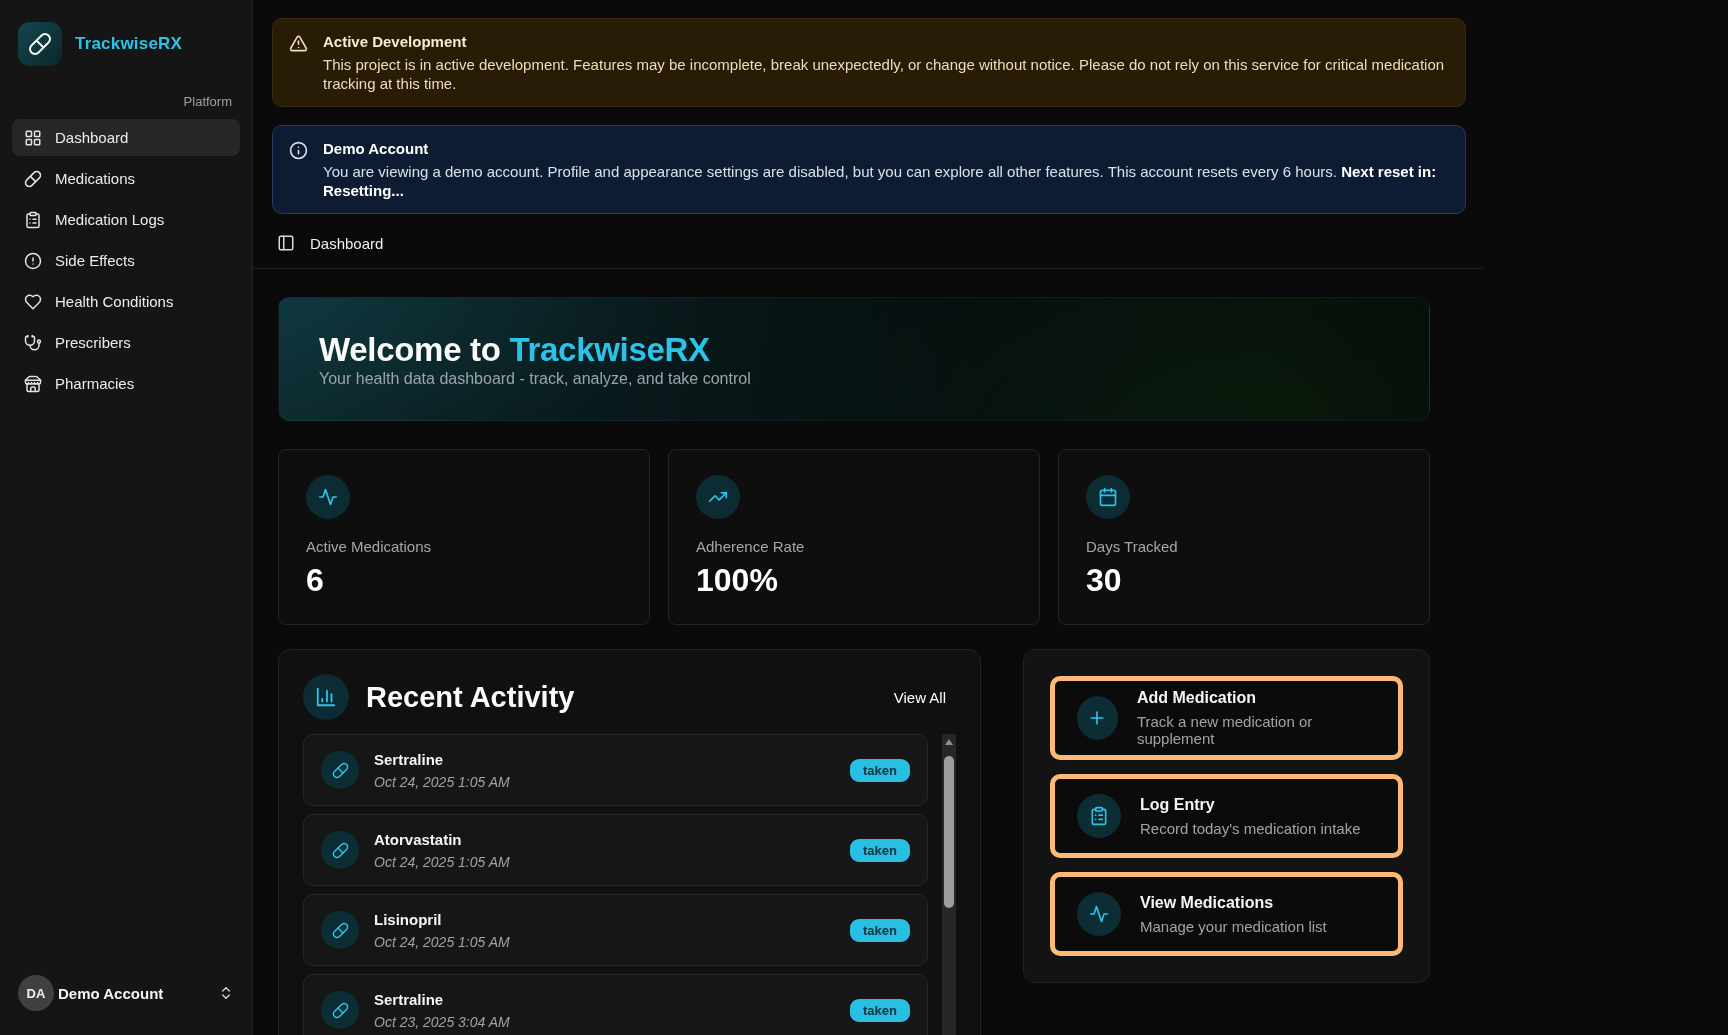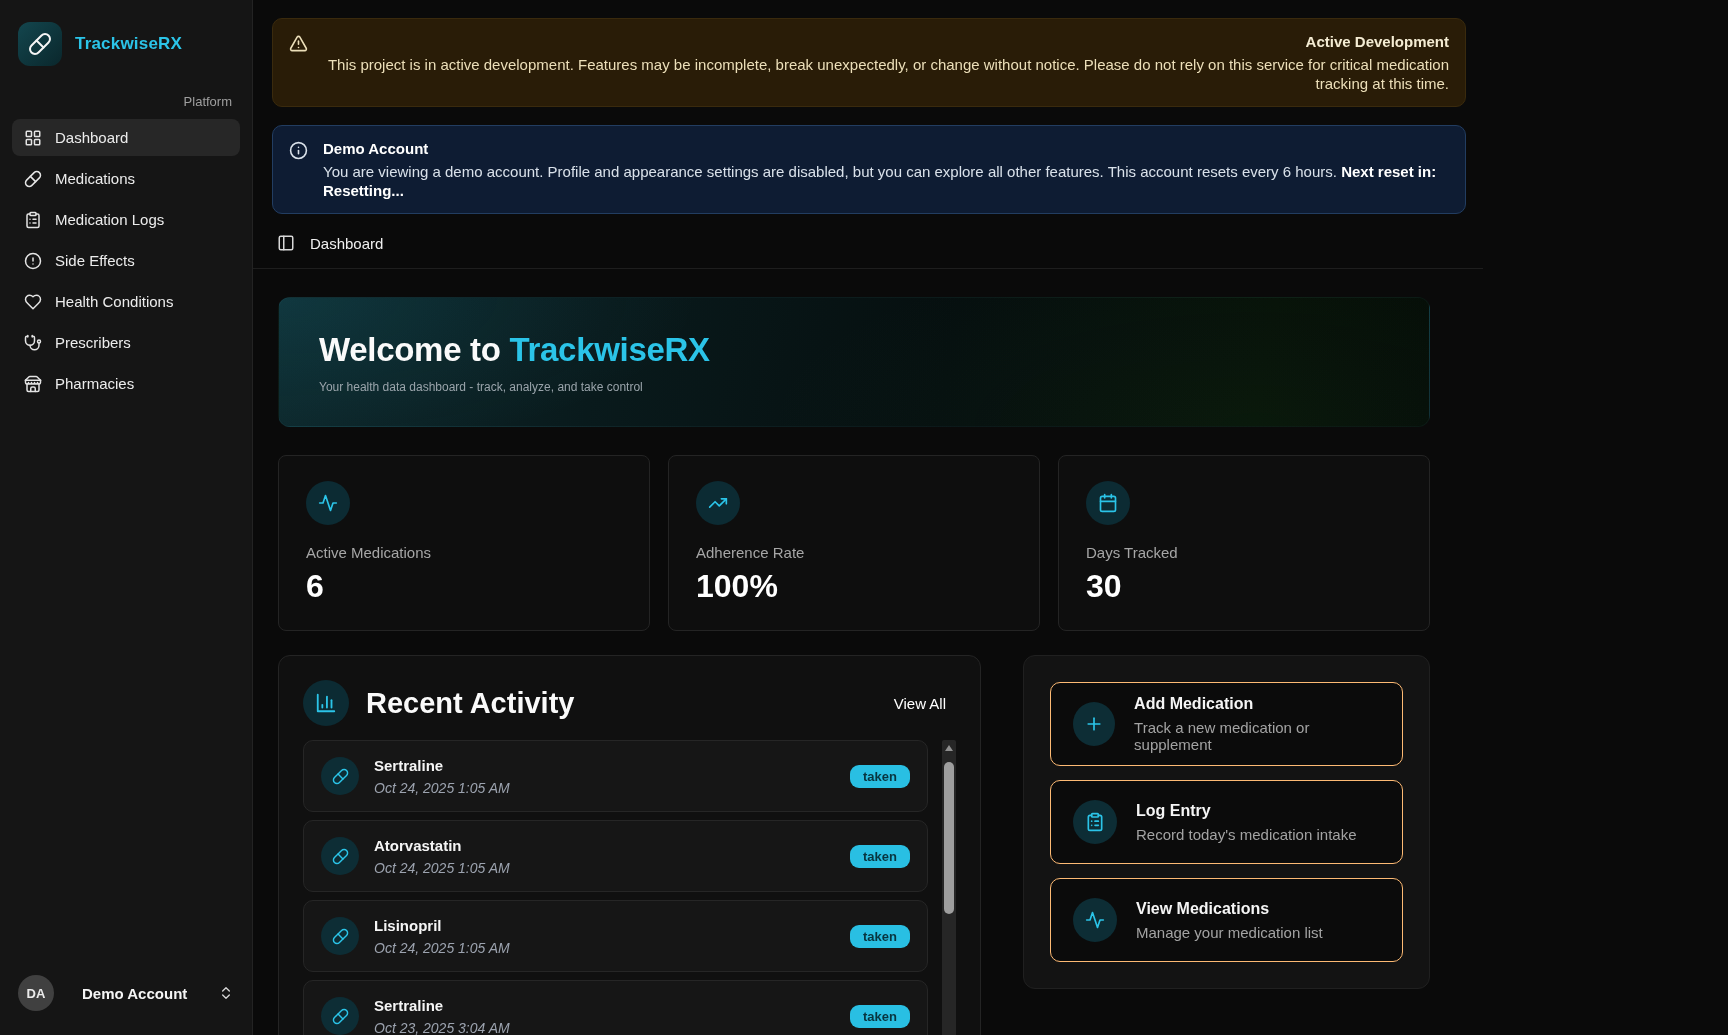--- a/index.html
+++ b/index.html
@@ -14,33 +14,33 @@
     border-right:1px solid #232323; display:flex; flex-direction:column; padding:14px 12px 16px; }
   .logo-row { display:flex; align-items:center; gap:13px; padding:8px 6px; }
   .logo-tile { width:44px; height:44px; border-radius:12px; display:flex; align-items:center; justify-content:center;
     background:linear-gradient(135deg,#13464e 0%,#0a272c 100%); color:#f5f5f5; }
   .brand-name { font-size:17px; font-weight:700; color:var(--accent); letter-spacing:.2px; }
   .section-label { margin:20px 8px 10px; font-size:13px; color:#9f9f9f;text-align:right; }
   .nav-item { display:flex; align-items:center; gap:13px; height:37px; padding:0 12px; margin-bottom:4px;
     border-radius:8px; font-size:15px; color:#ececec; cursor:pointer; }
   .nav-item.active { background:#272727; }
   .nav-icon { display:flex; color:#e4e4e4; }
-  .user-row { margin-top:auto; display:flex; align-items:center; gap:28px; padding:8px 6px; border-radius:8px; cursor:pointer; }
+  .user-row { margin-top:auto; display:flex; align-items:center; gap:4px; padding:8px 6px; border-radius:8px; cursor:pointer; }
   .avatar { width:36px; height:36px; border-radius:50%; background:#404040; color:#ebebeb;
     font-size:13px; font-weight:700; display:flex; align-items:center; justify-content:center; }
   .user-name { font-size:15px; font-weight:700; color:#f5f5f5; }
   .user-caret { margin-left:auto; color:#d6d6d6; display:flex; }
 
   
   .main { flex:1; height:100%; overflow:hidden; background:#0a0a0a; }
 
   .banners { padding:18px 17px 0 19px; }
   .banner { display:flex; gap:15px; padding:13px 16px; border-radius:10px; align-items:flex-start; }
   .banner + .banner { margin-top:18px; }
-  .banner-warning { background:#291c07; border:1px solid #3a2a0d; color:#ecdfb9;text-align:right; }
+  .banner-warning { background:#291c07; border:1px solid #3a2a0d; color:#ecdfb9; }
   .banner-warning .banner-title { color:#f4ecd3; }
   .banner-info { background:#0e1c33; border:1px solid #223d61; color:#d9e1ea; }
   .banner-info .banner-title { color:#ffffff; }
   .banner-icon { display:flex; margin-top:2px; }
   .banner-title { font-size:15px; font-weight:700; line-height:19px; margin-bottom:4px; }
   .banner-body { font-size:15px; line-height:19px; }
   .banner-body b { color:#ffffff; }
 
   .breadcrumb-bar { display:flex; align-items:center; gap:15px; padding:17px 24px 16px;
     border-bottom:1px solid #1e1e1e; margin-top:3px; }
@@ -49,21 +49,21 @@
 
   .content { padding:28px 53px 0 25px; }
 
   .hero { border-radius:12px; padding:32px 40px; border:1px solid rgba(80,160,170,.07);
     background:
       radial-gradient(ellipse 600px 220px at 0% 0%, rgba(43,196,232,.10), transparent 70%),
       radial-gradient(ellipse 700px 260px at 85% 100%, rgba(40,120,60,.08), transparent 70%),
       linear-gradient(100deg,#0d282c 0%,#091a1c 28%,#060f0f 58%,#071108 85%,#050c07 100%); }
   .hero-title { font-size:33px; font-weight:700; color:#fafafa; letter-spacing:-.3px; line-height:40px; }
   .hero-title .accent { color:var(--accent); }
-  .hero-subtitle { margin-top:10px; font-size:12px; color:#9aa4ab; }
+  .hero-subtitle { margin-top:0; font-size:16px; color:#9aa4ab; }
 
   .stats-row { display:flex; gap:18px; margin-top:28px; }
   .stat-card { flex:1; background:#0e0e0e; border:1px solid #242424; border-radius:8px; padding:25px 27px; }
   .icon-circle { width:44px; height:44px; border-radius:50%; background:#0c2b33; color:var(--accent);
     display:flex; align-items:center; justify-content:center; }
   .stat-label { margin-top:19px; font-size:15px; color:#a6a6a6; }
   .stat-value { margin-top:7px; font-size:32px; font-weight:700; color:#ffffff; }
 
   .bottom-row { display:flex; gap:42px; margin-top:24px; align-items:flex-start; }
 
@@ -85,21 +85,21 @@
 
   .scrollbar { position:absolute; top:0; right:0; width:14px; height:347px; background:#262626; border-radius:2px; }
   .sb-btn { position:absolute; left:0; width:14px; height:16px; display:flex; align-items:center; justify-content:center; cursor:pointer; }
   .sb-btn.up { top:0; }
   .tri-up { width:0; height:0; border-left:4px solid transparent; border-right:4px solid transparent; border-bottom:6px solid #8f8f8f; }
   .sb-thumb { position:absolute; left:2px; top:22px; width:10px; height:152px; background:#9e9e9e; border-radius:5px; cursor:pointer; }
 
   .quick-panel { flex:1; background:#131313; border:1px solid #202020; border-radius:12px; padding:26px; }
   .quick-title { font-size:22px; font-weight:700; color:#fafafa; margin-bottom:18px; }
   .action-card { display:flex; align-items:center; gap:19px; height:84px; background:#0b0b0b;
-    border:1px solid #fdba74; border-radius:10px; padding:18px 22px; margin-bottom:14px; cursor:pointer; }
+    border:5px solid #fdba74; border-radius:10px; padding:18px 22px; margin-bottom:14px; cursor:pointer; }
   .action-card:last-child { margin-bottom:0; }
   .action-card .icon-circle { width:44px; height:44px; background:#0d2d35; }
   .action-title { font-size:16px; font-weight:700; color:#f5f5f5; }
   .action-subtitle { font-size:15px; color:#a3a3a3; margin-top:6px; }
 </style>
 </head>
 <body>
 
 <div class="app">
 

